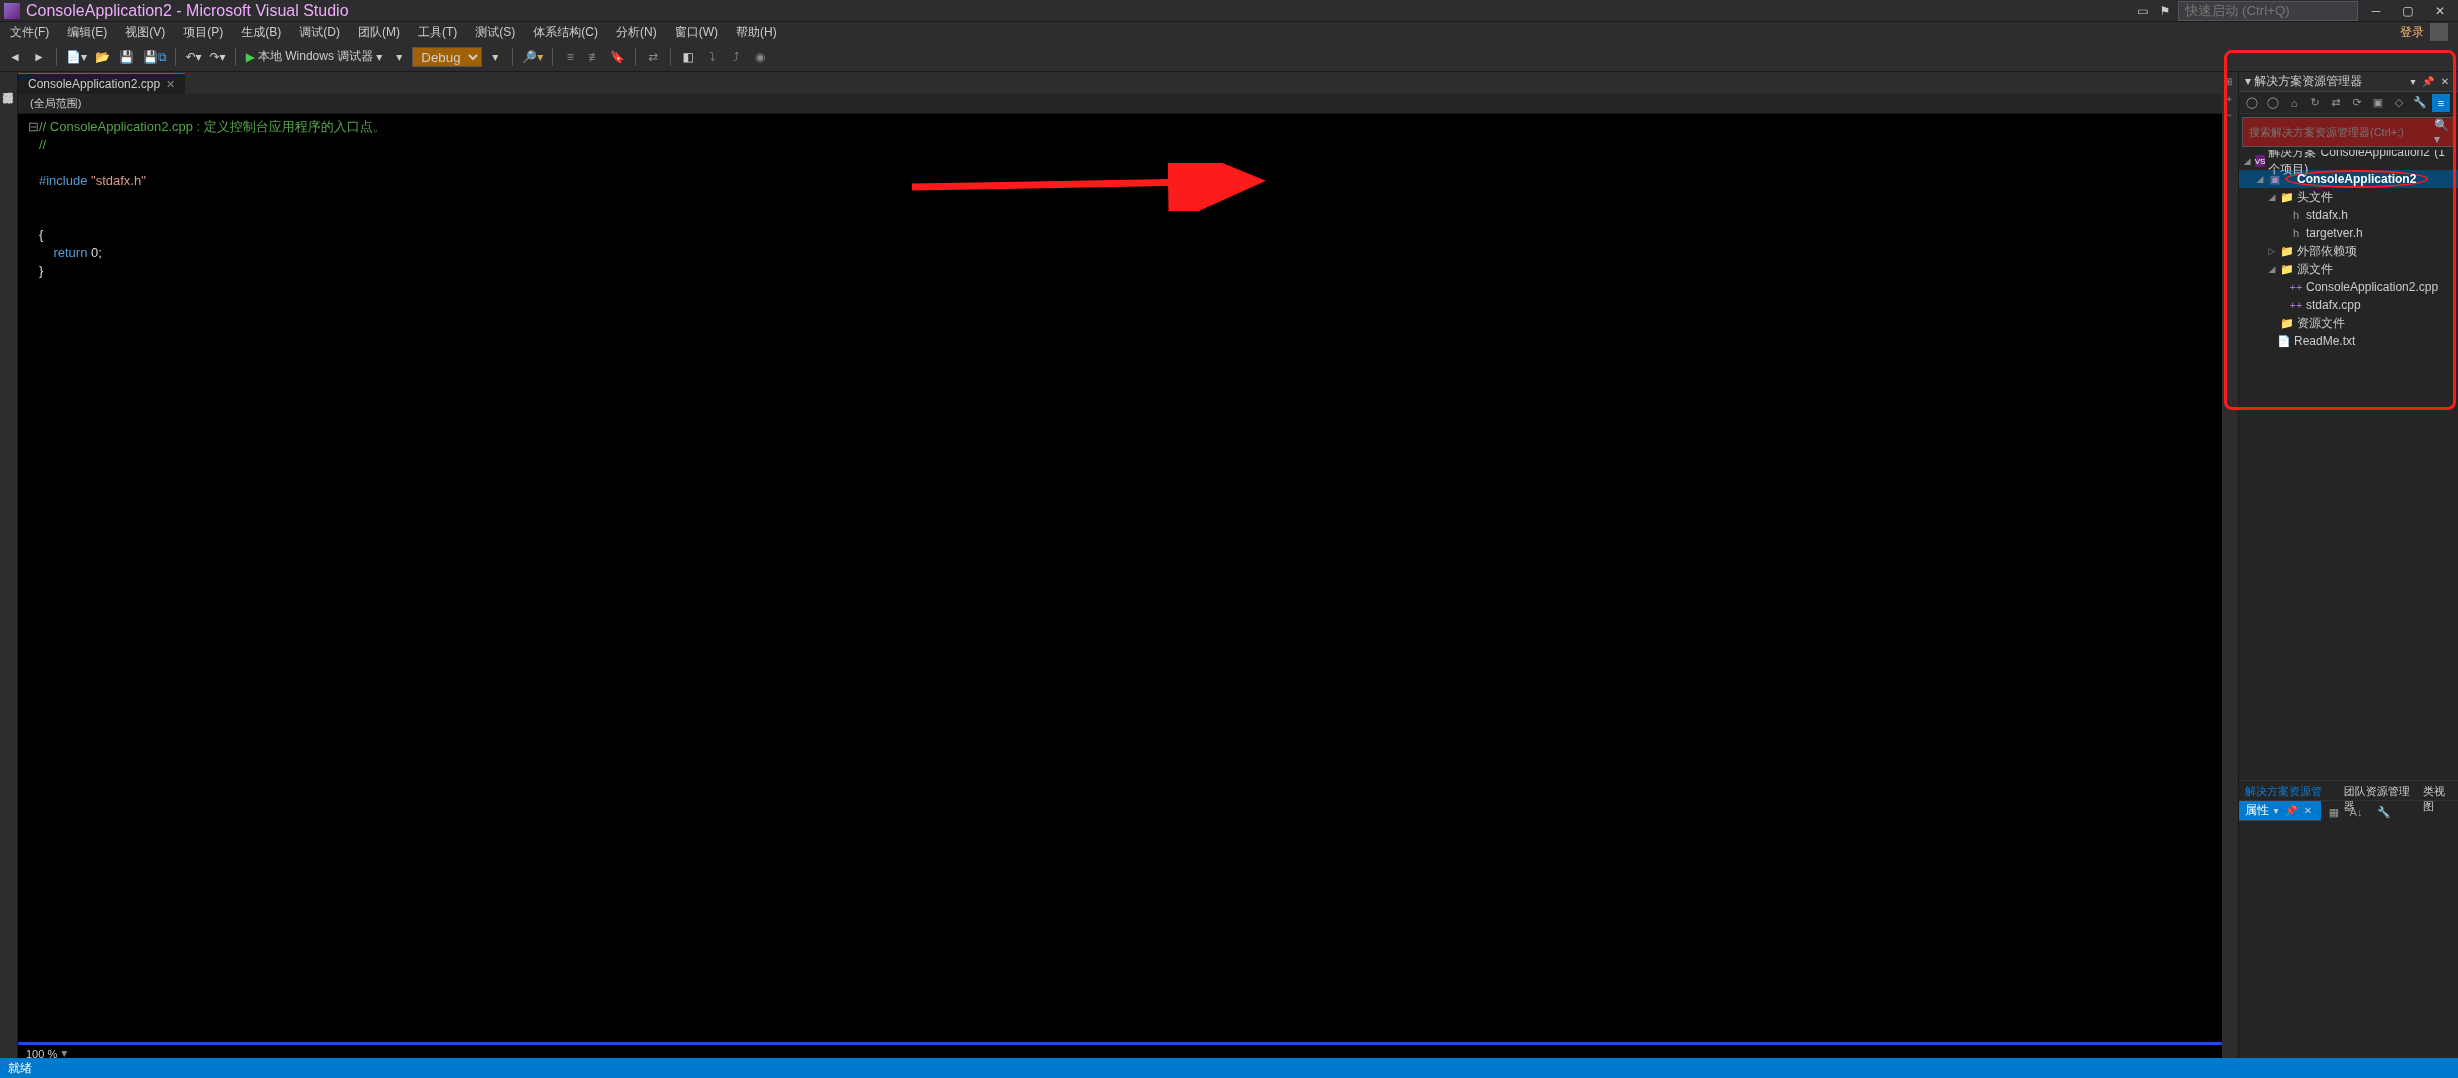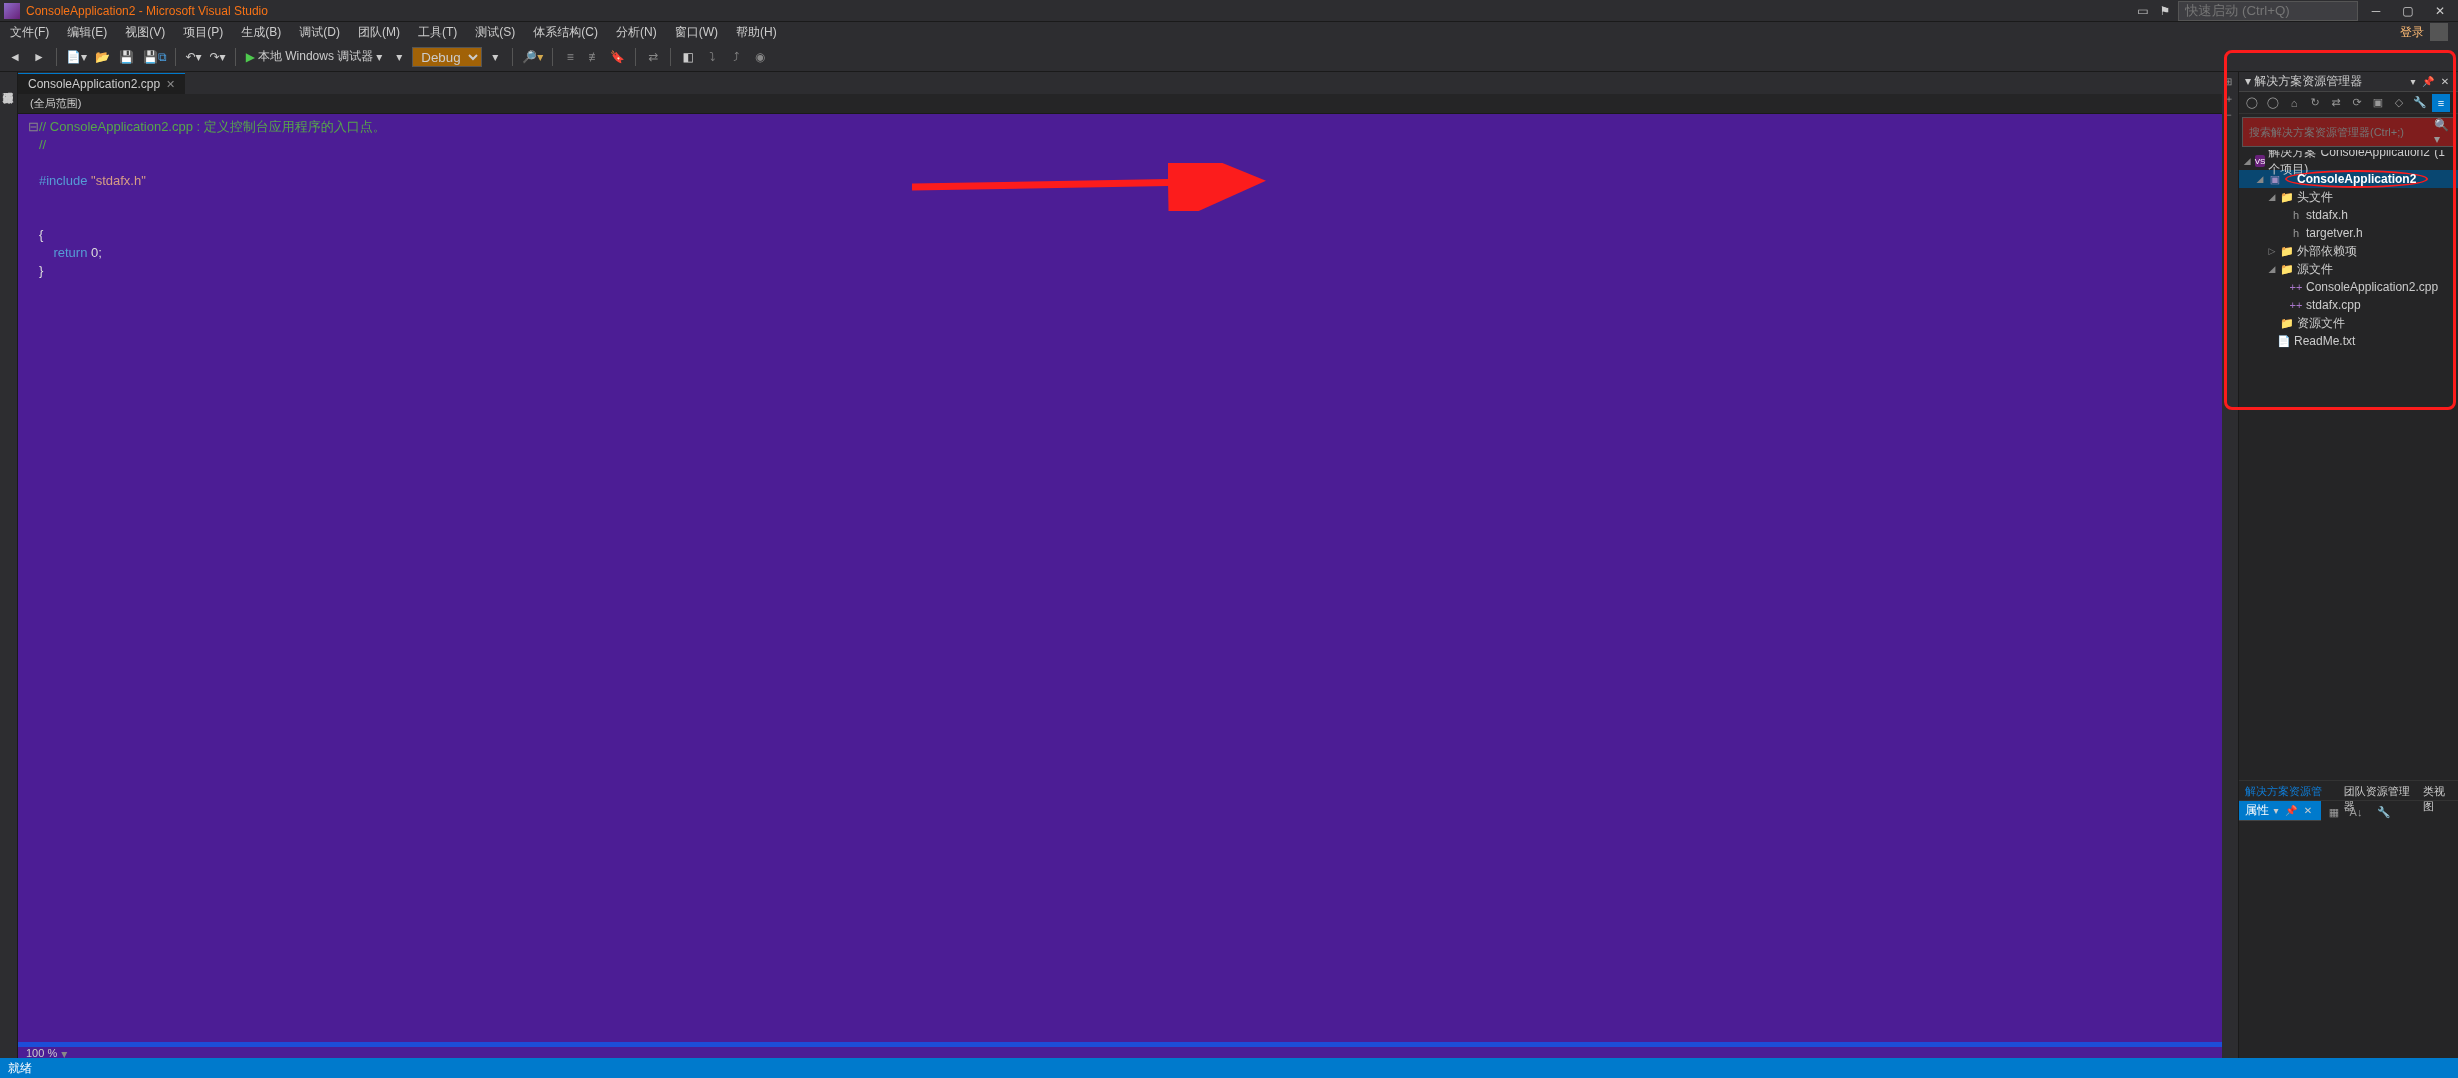--- a/index.html
+++ b/index.html
@@ -1,19 +1,19 @@
 <!DOCTYPE html>
 <html><head>
 <meta charset="utf-8">
 <style>
 *{margin:0;padding:0;box-sizing:border-box;font-family:"Microsoft YaHei","Segoe UI",sans-serif}
 body{background:#2d2d30;color:#ccc;width:2458px;height:1078px;overflow:hidden;font-size:12px;position:relative}
 .titlebar{height:22px;background:#2d2d30;display:flex;align-items:center;padding:0 4px;border-bottom:1px solid #1a1a1a}
 .vs-icon{width:16px;height:16px;background:linear-gradient(135deg,#8e6ecb 0%,#68217a 100%);margin-right:6px}
-.title{color:#f97316;font-size:12px}
+.title{color:#f0abfc;font-size:16px}
 .titlebar-right{margin-left:auto;display:flex;align-items:center;gap:4px}
 .notif-icon,.flag-icon{width:18px;height:18px;display:flex;align-items:center;justify-content:center;color:#ccc;cursor:pointer}
 .quick-launch{background:#3e3e42;border:1px solid #555;color:#999;padding:2px 6px;width:180px;height:20px}
 .win-btn{width:28px;height:20px;display:flex;align-items:center;justify-content:center;cursor:pointer;color:#ccc}
 .menubar{height:20px;background:#2d2d30;display:flex;align-items:center;padding:0 2px;gap:2px}
 .menubar-right{margin-left:auto;display:flex;align-items:center;gap:6px;padding-right:8px}
 .login-link{color:#fdba74;cursor:pointer}
 .avatar{width:18px;height:18px;background:#555}
 .menu-item{padding:2px 8px;color:#ccc;cursor:pointer}
 .toolbar{height:30px;background:#2d2d30;border-bottom:1px solid #1a1a1a;display:flex;align-items:center;padding:0 4px;gap:2px}
@@ -24,29 +24,29 @@
 .config-combo{background:#a16207;border:1px solid #555;color:#ccc;padding:1px 4px;height:20px;min-width:60px}
 .main-area{display:flex;height:calc(100% - 90px);position:relative}
 .left-rail{width:18px;background:#2d2d30;writing-mode:vertical-rl;text-orientation:mixed;color:#ccc;border-right:1px solid #1a1a1a;display:flex;flex-direction:column;padding-top:4px}
 .rail-tab{padding:8px 2px;cursor:pointer;font-size:11px}
 .editor-area{flex:1;display:flex;flex-direction:column;background:#1e1e1e}
 .doc-tabs{height:22px;background:#2d2d30;display:flex;align-items:flex-end}
 .doc-tab{background:#1e1e1e;padding:3px 10px;color:#ccc;display:flex;align-items:center;gap:6px;border-top:1px solid #007acc;cursor:pointer;font-size:12px}
 .doc-tab .close-x{color:#888;cursor:pointer;font-size:11px}
 .scope-bar{height:20px;background:#252526;border-bottom:1px solid #1a1a1a;display:flex;padding:0 8px}
 .scope-combo{color:#ccc;font-size:11px;padding:2px 4px}
-.code-area{flex:1;background:#4c1d95;font-family:Consolas,monospace;font-size:13px;padding:4px 10px;overflow:auto;position:relative}
+.code-area{flex:1;background:#000000;font-family:Consolas,monospace;font-size:13px;padding:4px 10px;overflow:auto;position:relative}
 .code-line{line-height:18px;white-space:pre}
 .outline-marker{display:inline-block;width:11px;color:#888;cursor:pointer;user-select:none}
 .c-comment{color:#57a64a}
 .c-keyword{color:#569cd6}
 .c-string{color:#d69d85}
 .c-type{color:#569cd6}
 .c-text{color:#dcdcdc}
-.editor-footer{height:18px;background:#4c1d95;border-top:5px solid #1d4ed8;display:flex;align-items:flex-start;padding:0 8px}
+.editor-footer{height:18px;background:#000000;border-top:3px solid #1d4ed8;display:flex;align-items:flex-end;padding:0 8px}
 .zoom-label{color:#ccc;font-size:11px}
 .zoom-triangle{color:#888;margin-left:4px;cursor:pointer}
 .right-panel{width:220px;background:#252526;border-left:1px solid #1a1a1a;display:flex;flex-direction:column}
 .annot-border{position:absolute;right:2px;top:50px;width:232px;height:360px;border:3px solid #fc1c1c;border-radius:8px;pointer-events:none;z-index:100}
 .annot-arrow{position:absolute;left:912px;top:163px;z-index:99;pointer-events:none}
 .panel-header{height:20px;background:#2d2d30;display:flex;align-items:center;padding:0 6px;color:#ccc;font-size:12px;justify-content:space-between;border-bottom:1px solid #444}
 .panel-header.blue{background:#007acc;color:#fff}
 .panel-header-right{display:flex;gap:2px}
 .panel-hdr-btn{width:14px;height:14px;cursor:pointer;color:#ccc;font-size:10px;display:flex;align-items:center;justify-content:center}
 .panel-toolbar{height:22px;display:flex;align-items:center;padding:0 4px;gap:3px;border-bottom:1px solid #333}

